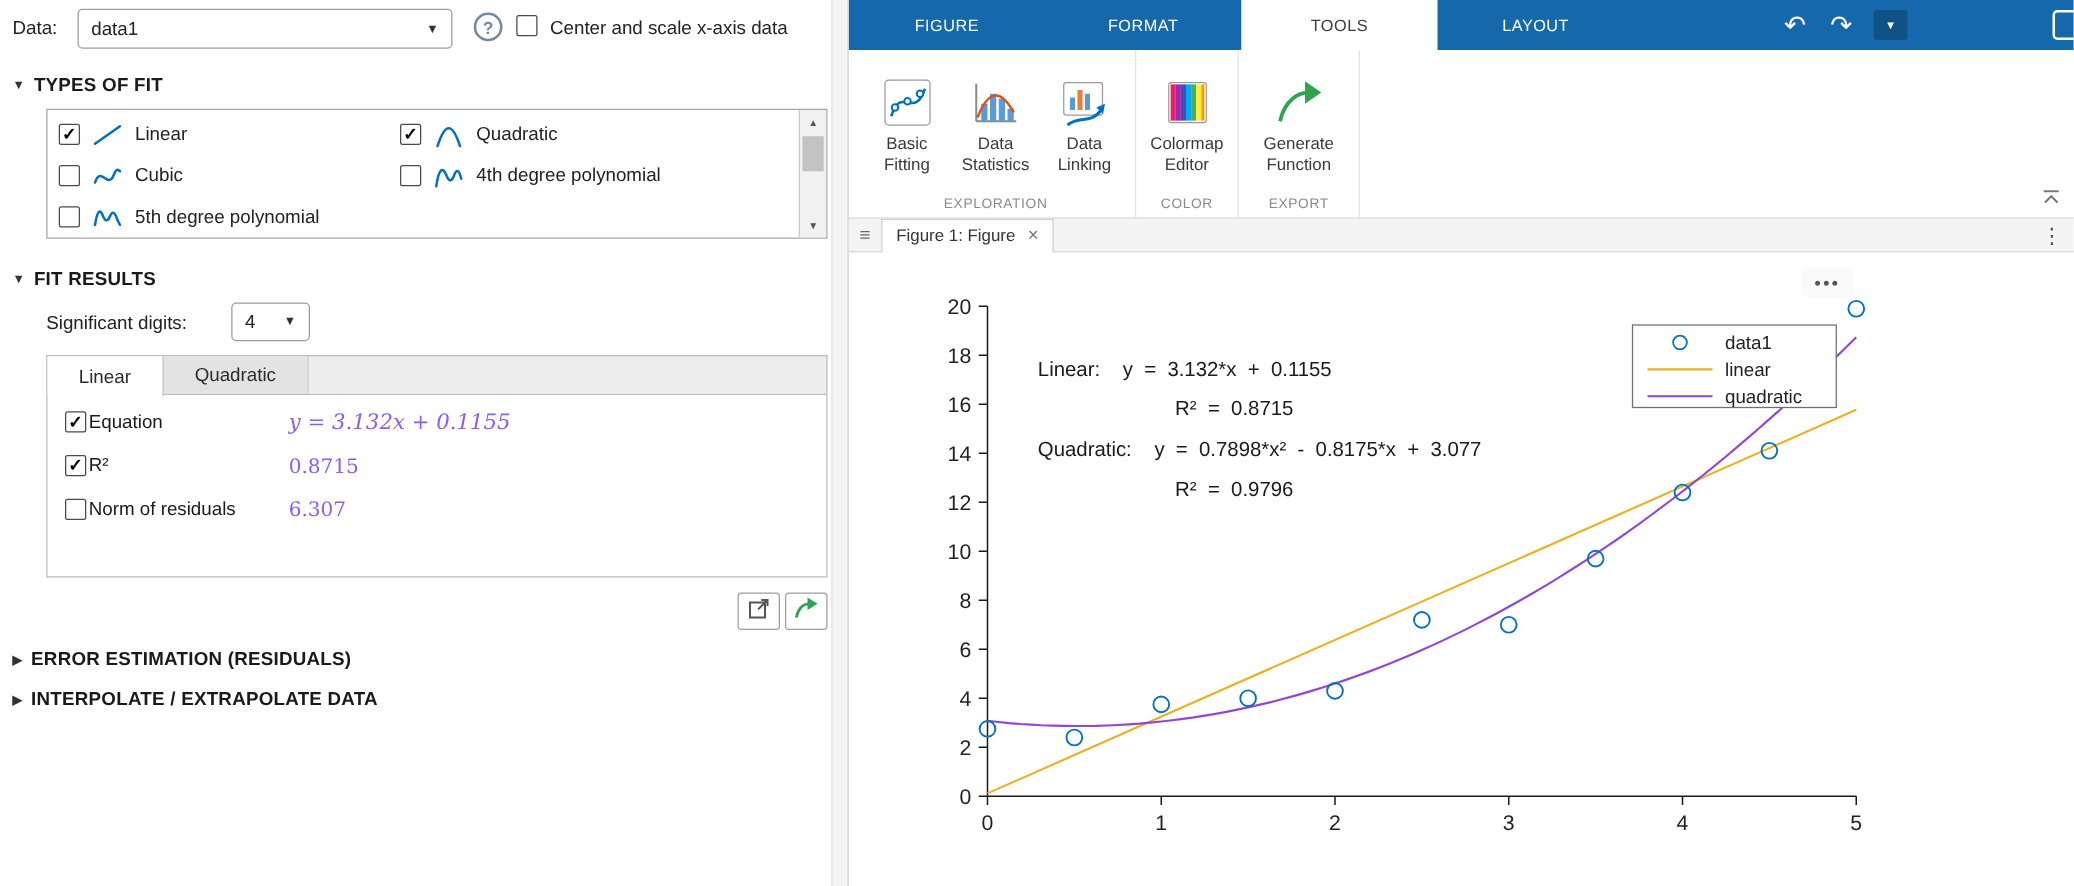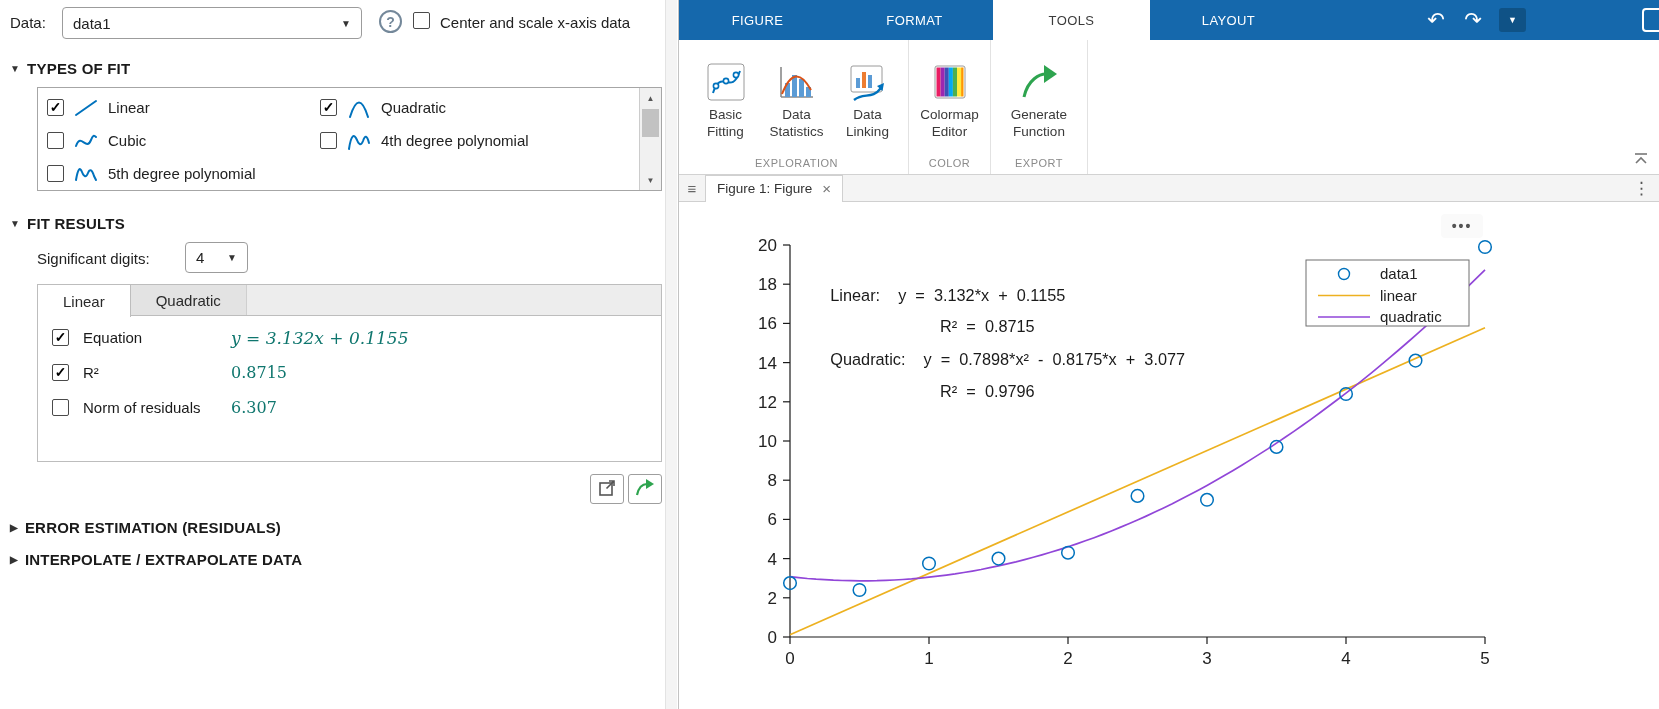--- a/index.html
+++ b/index.html
@@ -32,23 +32,23 @@
   #fit-scrollbar{position:absolute;right:0;top:0;width:22px;height:102px;background:#f1f1f1;border-left:1px solid #ccc}
   .sb-btn{height:20px;display:flex;align-items:center;justify-content:center;font-size:8px;color:#555;cursor:pointer}
   .sb-btn.dn{position:absolute;bottom:0;left:0;right:0}
   .sb-thumb{position:absolute;top:21px;left:2px;width:17px;height:28px;background:#c2c2c2;cursor:pointer}
   #sig-label{position:absolute;left:37px;top:250px}
   #sig-select{position:absolute;left:185px;top:242px;width:63px;height:31px}
   #tabs{position:absolute;left:37px;top:284px;width:625px;height:31px;background:#ededed;border:1px solid #bdbdbd;border-bottom:none;display:flex}
   .tab{padding:0 25px;display:flex;align-items:center;cursor:pointer;color:#2a2a2a;background:#e3e3e3;border-right:1px solid #cfcfcf}
   .tab.active{background:#fff;height:32px;border-right:1px solid #bdbdbd;z-index:3;position:relative}
   #results-panel{position:absolute;left:37px;top:315px;width:625px;height:147px;border:1px solid #bdbdbd;background:#fff}
-  .res-row{position:absolute;left:14px;display:flex;align-items:center;gap:14px}
+  .res-row{position:absolute;left:14px;display:flex;align-items:center;gap:2px}
   .res-label{color:#1a1a1a}
-  .res-value{position:absolute;left:179px;font-family:"DejaVu Serif",serif;font-size:16px;color:#0f766e;white-space:nowrap}
+  .res-value{position:absolute;left:179px;font-family:"DejaVu Serif",serif;font-size:16px;color:#8b5cf6;white-space:nowrap}
   .res-value.math{font-style:italic;font-size:17px}
   .sq-btn{position:absolute;width:34px;height:30px;border:1px solid #9e9e9e;border-radius:3px;background:#fff;display:flex;align-items:center;justify-content:center;cursor:pointer}
   #popout-btn{left:590px;top:474px}
   #export-btn{left:628px;top:474px}
 
   
   #right-panel{position:absolute;left:679px;top:0;width:980px;height:709px;overflow:hidden;background:#fff}
   #ribbon-tabbar{position:absolute;left:0;top:0;width:100%;height:40px;background:#1568ac;display:flex}
   .rtab{width:157px;display:flex;align-items:center;justify-content:center;color:#fff;font-size:13px;letter-spacing:.4px;cursor:pointer}
   .rtab.active{background:#fff;color:#3b3b3b}

